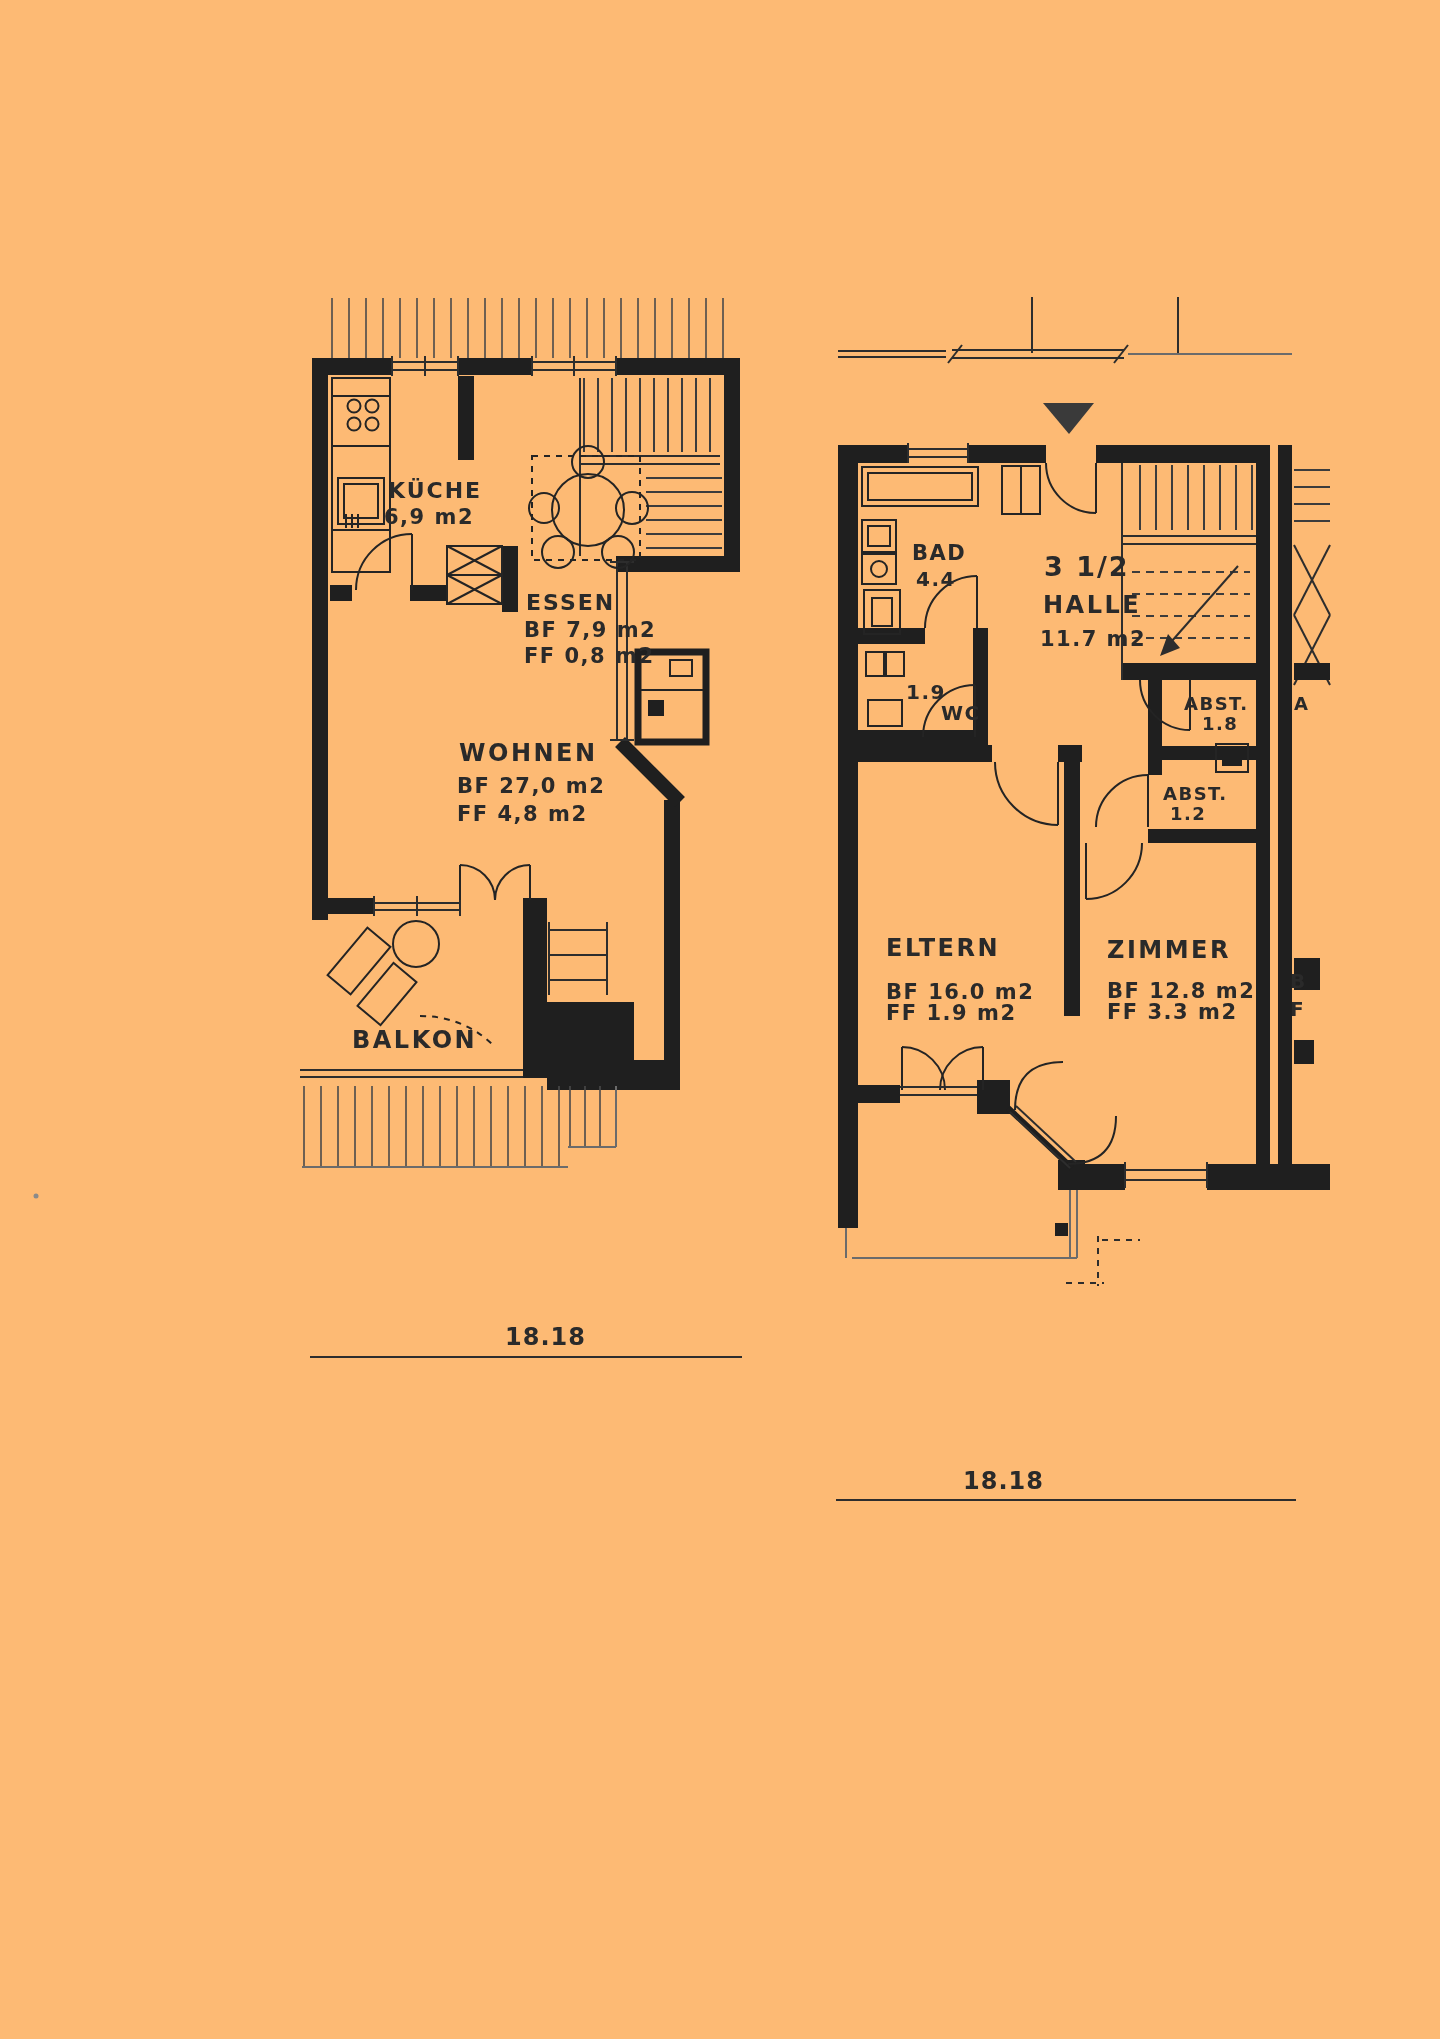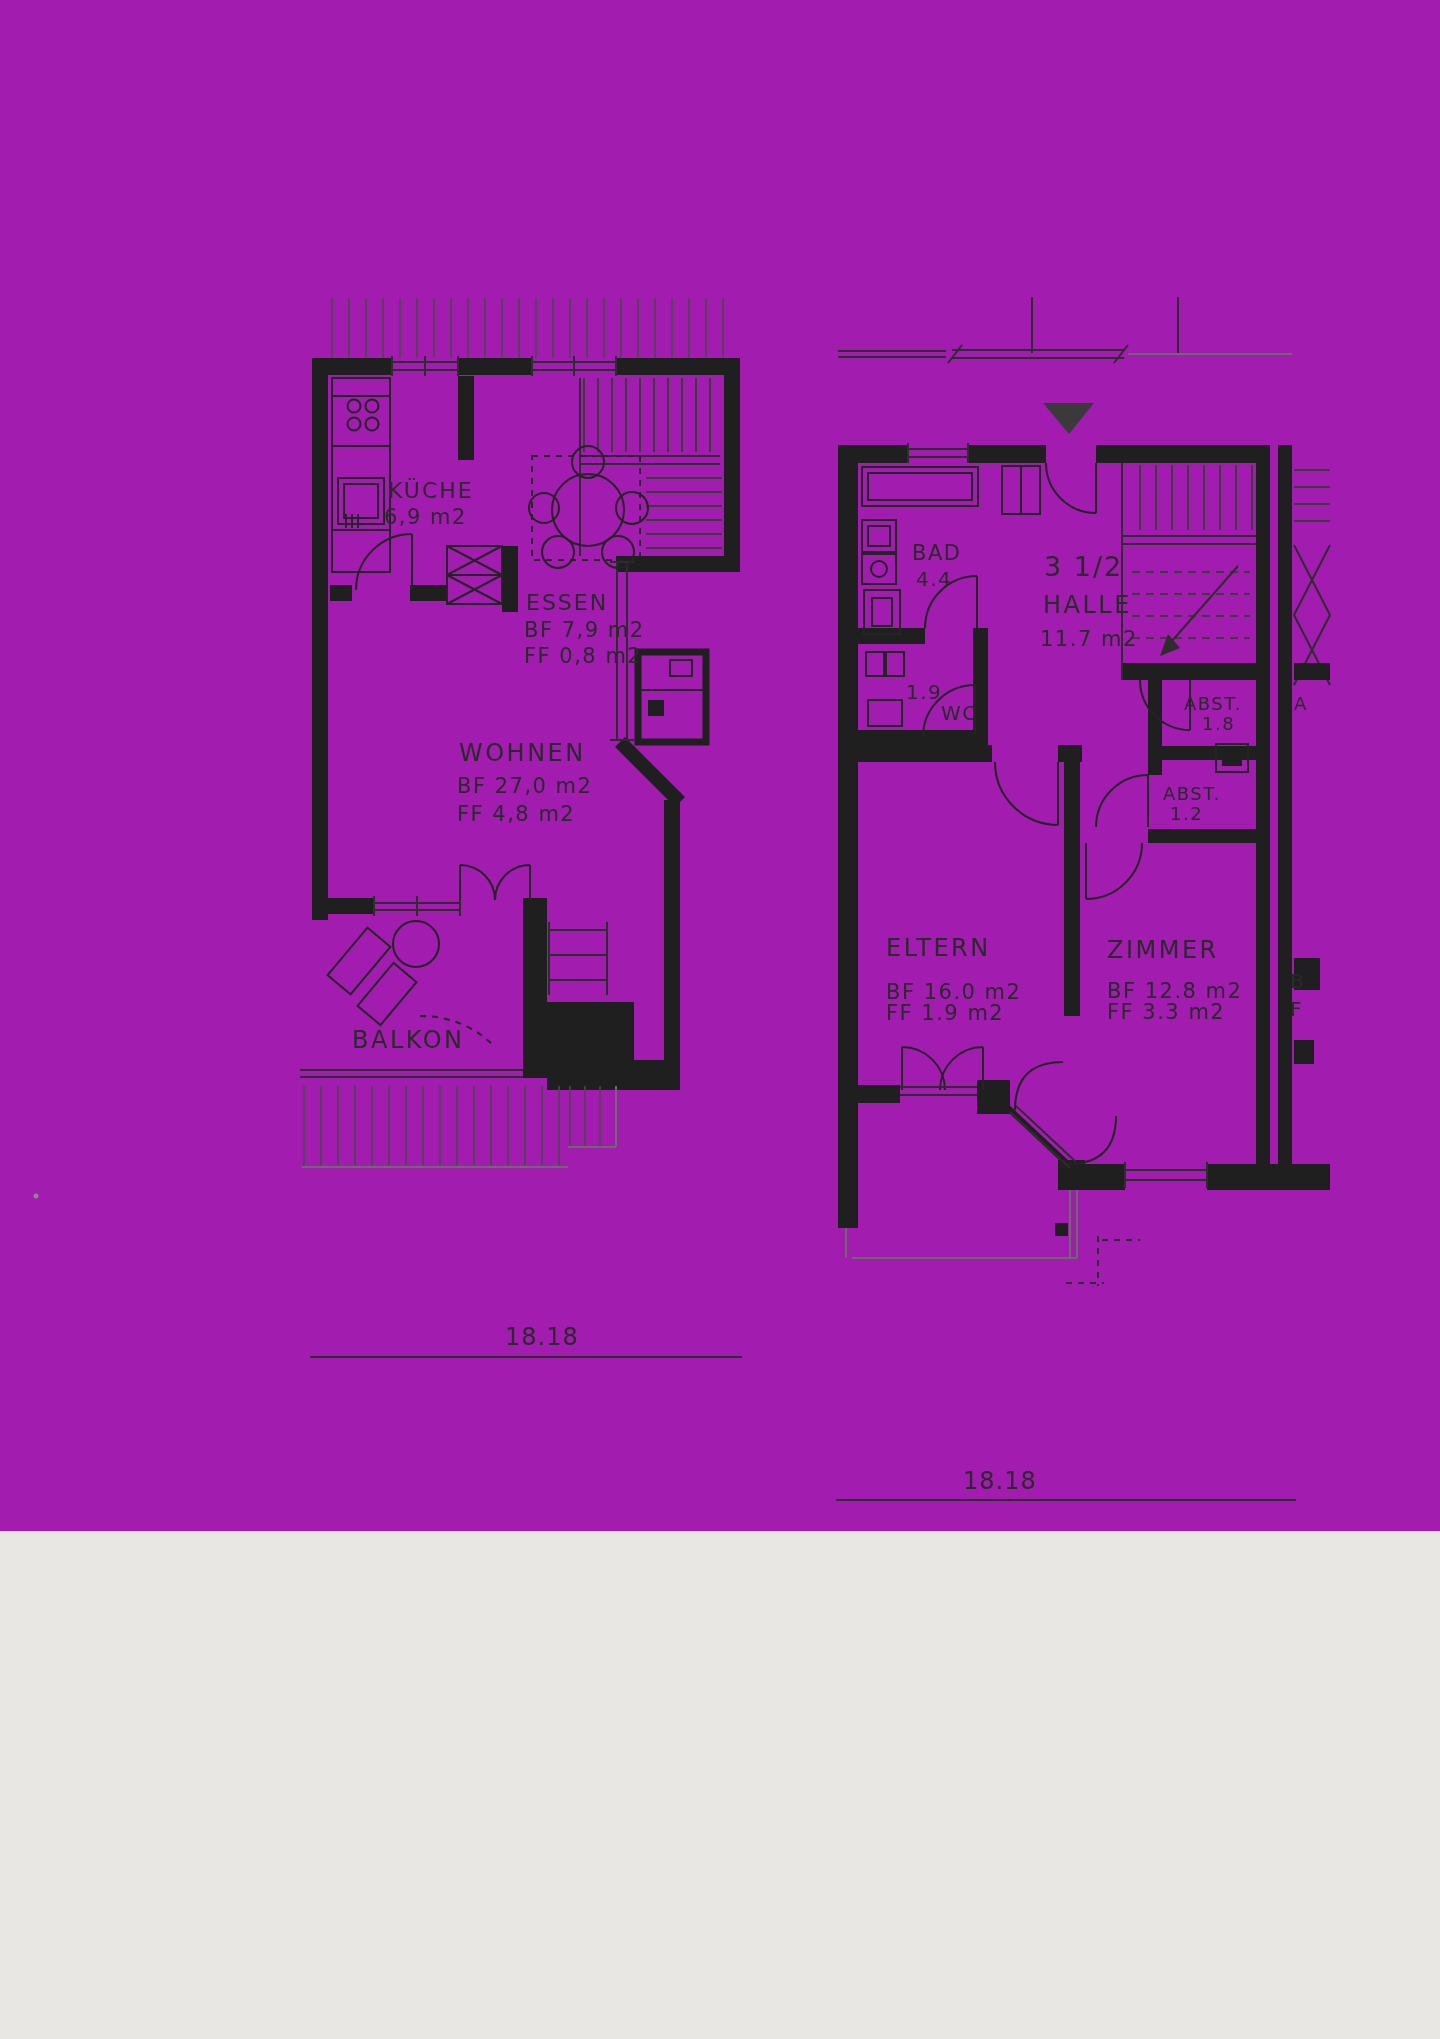--- a/index.html
+++ b/index.html
@@ -1,18 +1,18 @@
 <!DOCTYPE html>
 <html><head>
 <meta charset="utf-8">
 <title>Grundriss Scan</title>
 <style>
   html,body{margin:0;padding:0;background:#e9e7e3;}
-  .page{position:relative;width:1440px;height:1531px;background:#a21caf;margin:0 auto;
-        font-family:"DejaVu Sans",sans-serif;overflow:hidden;}
+  .page{position:relative;width:1440px;height:2039px;background:#fdba74;margin:0 auto;
+        font-family:"DejaVu Sans",sans-serif;overflow:hidden;font-weight:bold;}
   svg{position:absolute;left:0;top:0;}
   
   .w{fill:#1f1f1f;stroke:none;}
   .o{fill:none;stroke:#242424;stroke-width:2px;}
   .th{fill:none;stroke:#2d2d2d;stroke-width:2px;}
   .gray{stroke:#6b6b6b;}
   .dash{stroke-dasharray:8 6;}
   .dash2{stroke-dasharray:6 6;}
   g[data-hatch] line,g[data-hatch-h] line{stroke:#3c3c3c;stroke-width:2px;}
   g.lite line{stroke:#4a4a4a;stroke-width:1.6px;}

